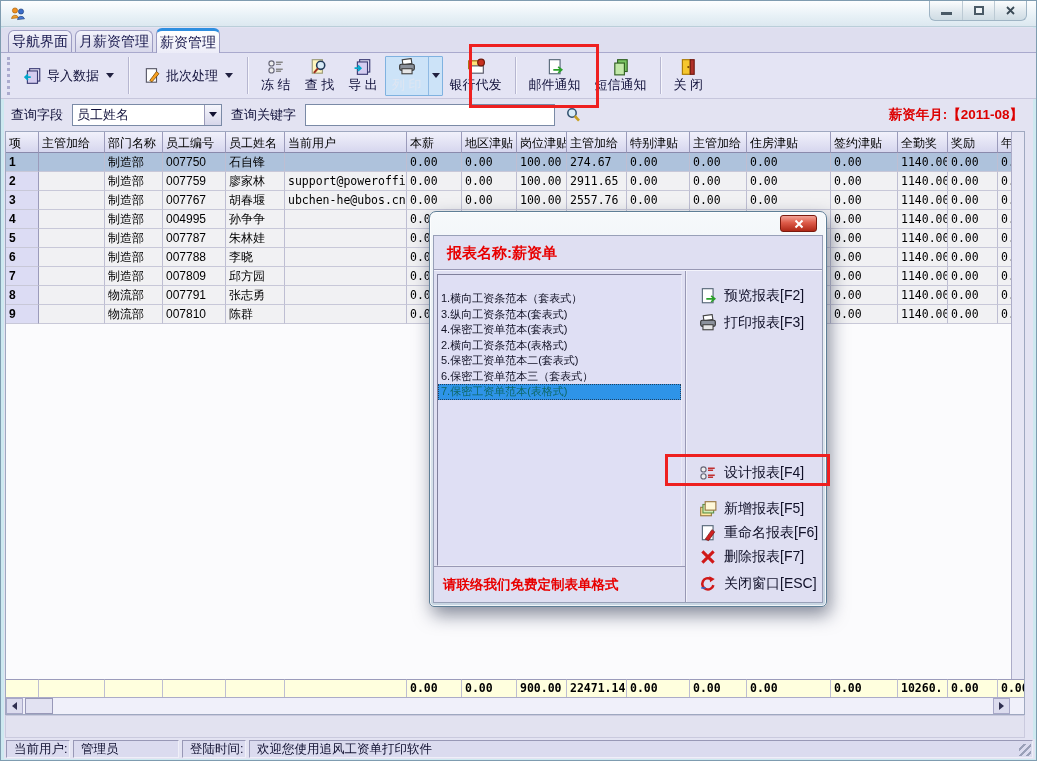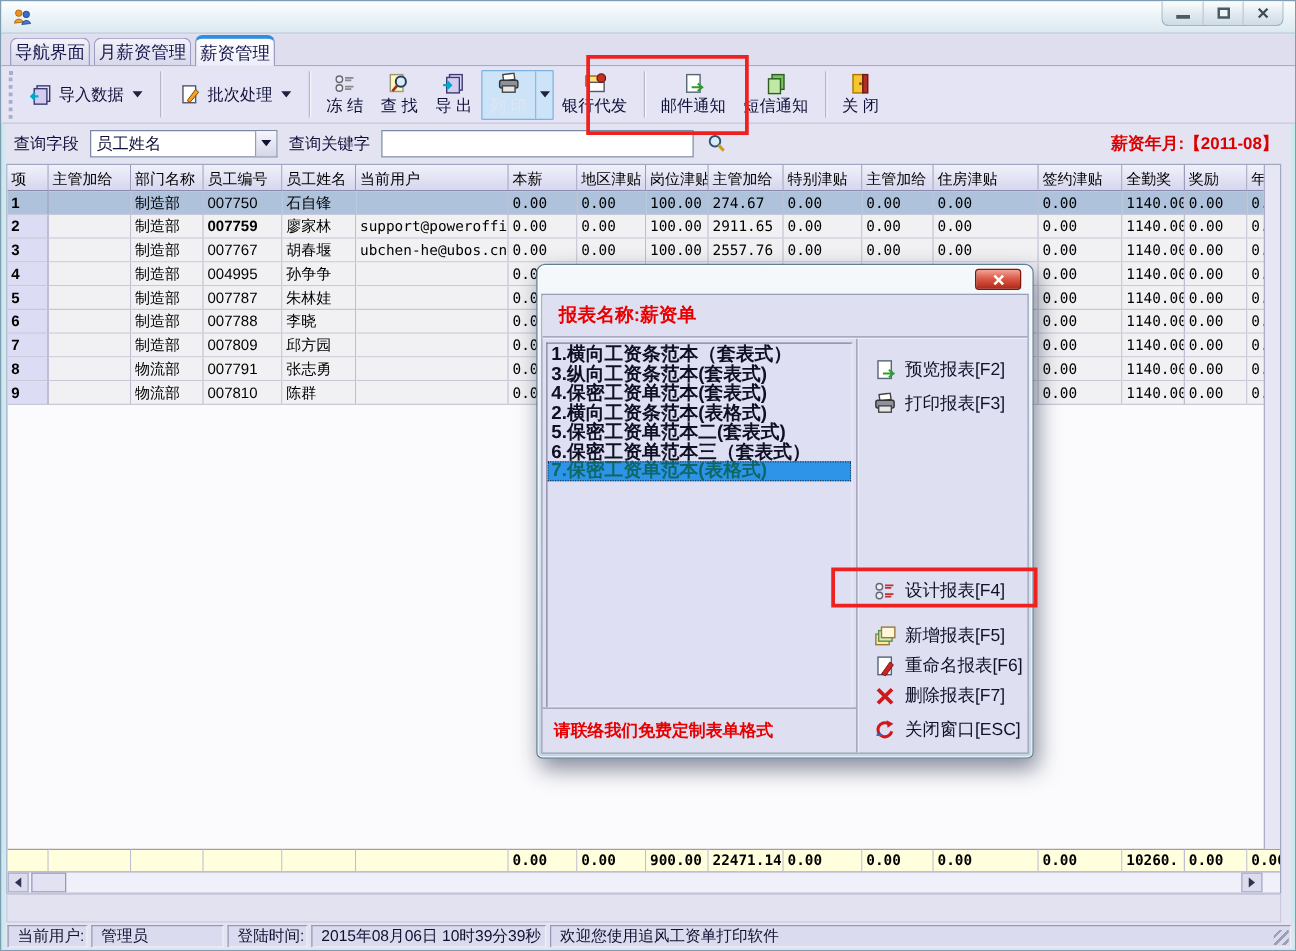--- a/index.html
+++ b/index.html
@@ -94,21 +94,21 @@
   .dlg-close{ position:absolute; top:3px; right:9px; width:37px; height:17px;
     background:linear-gradient(#F2A396,#DD5B49 45%,#AF2817); border:1px solid #7A1A0E; border-radius:3px;
     display:flex; align-items:center; justify-content:center; cursor:default;}
   .dlg-client{ position:absolute; left:3px; right:3px; top:23px; bottom:3px; background:#DFDFF2;
     border:1px solid #98A0B8;}
   .dlg-header{ height:34px; line-height:34px; padding-left:13px; color:#E80000; font-weight:bold;
     font-size:15px; border-bottom:1px solid #9898B4; box-shadow:0 1px 0 #F4F4FC;}
   .dlg-main{ position:absolute; left:0; right:0; top:35px; bottom:0; display:flex;}
   .dlg-left{ width:252px; display:flex; flex-direction:column; border-right:1px solid #9898B4; box-shadow:1px 0 0 #F0F0FA;}
   .listbox{ flex:1; margin:3px 3px 0 3px; border:1px solid #80809C; border-right-color:#EAEAF6; border-bottom-color:#EAEAF6;
-    background:#DFDFF4; overflow:hidden; padding-top:1px; font-size:15px; color:#101024; line-height:15.5px;font-weight:bold;}
+    background:#DFDFF4; overflow:hidden; padding-top:16px; font-size:11px; color:#101024; line-height:15.5px;}
   .listitem{ padding:0 3px; white-space:nowrap; cursor:default;}
   .listitem.selected{ background:#2E94E8; color:#0E6868; outline:1px dotted #204060; outline-offset:-1px;}
   .dlg-footer{ height:36px; border-top:1px solid #9898B4; color:#E80000; font-weight:bold; font-size:13.5px;
     display:flex; align-items:center; padding-left:9px; white-space:nowrap;}
   .dlg-right{ flex:1; position:relative;}
   .dlg-btn{ position:absolute; left:13px; height:20px; display:flex; align-items:center; gap:7px;
     font-size:14px; color:#101028; white-space:nowrap; cursor:default;}
   
   .annot{ position:absolute; border:3px solid #EE2020; background:transparent; z-index:99; pointer-events:none;}
   .annot1{ left:468px; top:43px; width:130px; height:64px;}
@@ -318,21 +318,21 @@
           <div class="cell num" style="width: 84px;">0.00</div>
           <div class="cell num" style="width: 67px;">0.00</div>
           <div class="cell num" style="width: 50px;">1140.00</div>
           <div class="cell num" style="width: 50px;">0.00</div>
           <div class="cell num" style="width: 40px;">0.00</div>
         </div>
         <div class="row">
           <div class="cell idx" style="width: 33px;">2</div>
           <div class="cell" style="width: 66px;"></div>
           <div class="cell" style="width: 58px;">制造部</div>
-          <div class="cell" style="width: 63px; font-weight: bold;">007759</div>
+          <div class="cell" style="width: 63px;">007759</div>
           <div class="cell" style="width: 59px;">廖家林</div>
           <div class="cell email" style="width: 122px;">support@poweroffice</div>
           <div class="cell num" style="width: 55px;">0.00</div>
           <div class="cell num" style="width: 55px;">0.00</div>
           <div class="cell num" style="width: 50px;">100.00</div>
           <div class="cell num" style="width: 60px;">2911.65</div>
           <div class="cell num" style="width: 63px;">0.00</div>
           <div class="cell num" style="width: 57px;">0.00</div>
           <div class="cell num" style="width: 84px;">0.00</div>
           <div class="cell num" style="width: 67px;">0.00</div>
@@ -504,21 +504,20 @@
         </div>
     </div>
   </div>
 
   <div class="gapstrip"></div>
 
   <div class="statusbar" id="statusbar">
       <div class="seg" style="width: 64px;">当前用户:</div>
       <div class="seg" style="width: 106px;">管理员</div>
       <div class="seg" style="width: 64px;">登陆时间:</div>
-      <div class="seg" style="width: 188px;">2015年08月06日  10时39分39秒</div>
       <div class="seg fill">欢迎您使用追风工资单打印软件</div>
     </div>
 
   <div class="dialog">
     <div class="dlg-close">
       <svg width="10" height="10" viewBox="0 0 10 10">
           <path d="M1.5 1.5 L8.5 8.5 M8.5 1.5 L1.5 8.5" stroke="#fff" stroke-width="2"></path>
         </svg>
     </div>
     <div class="dlg-client">

